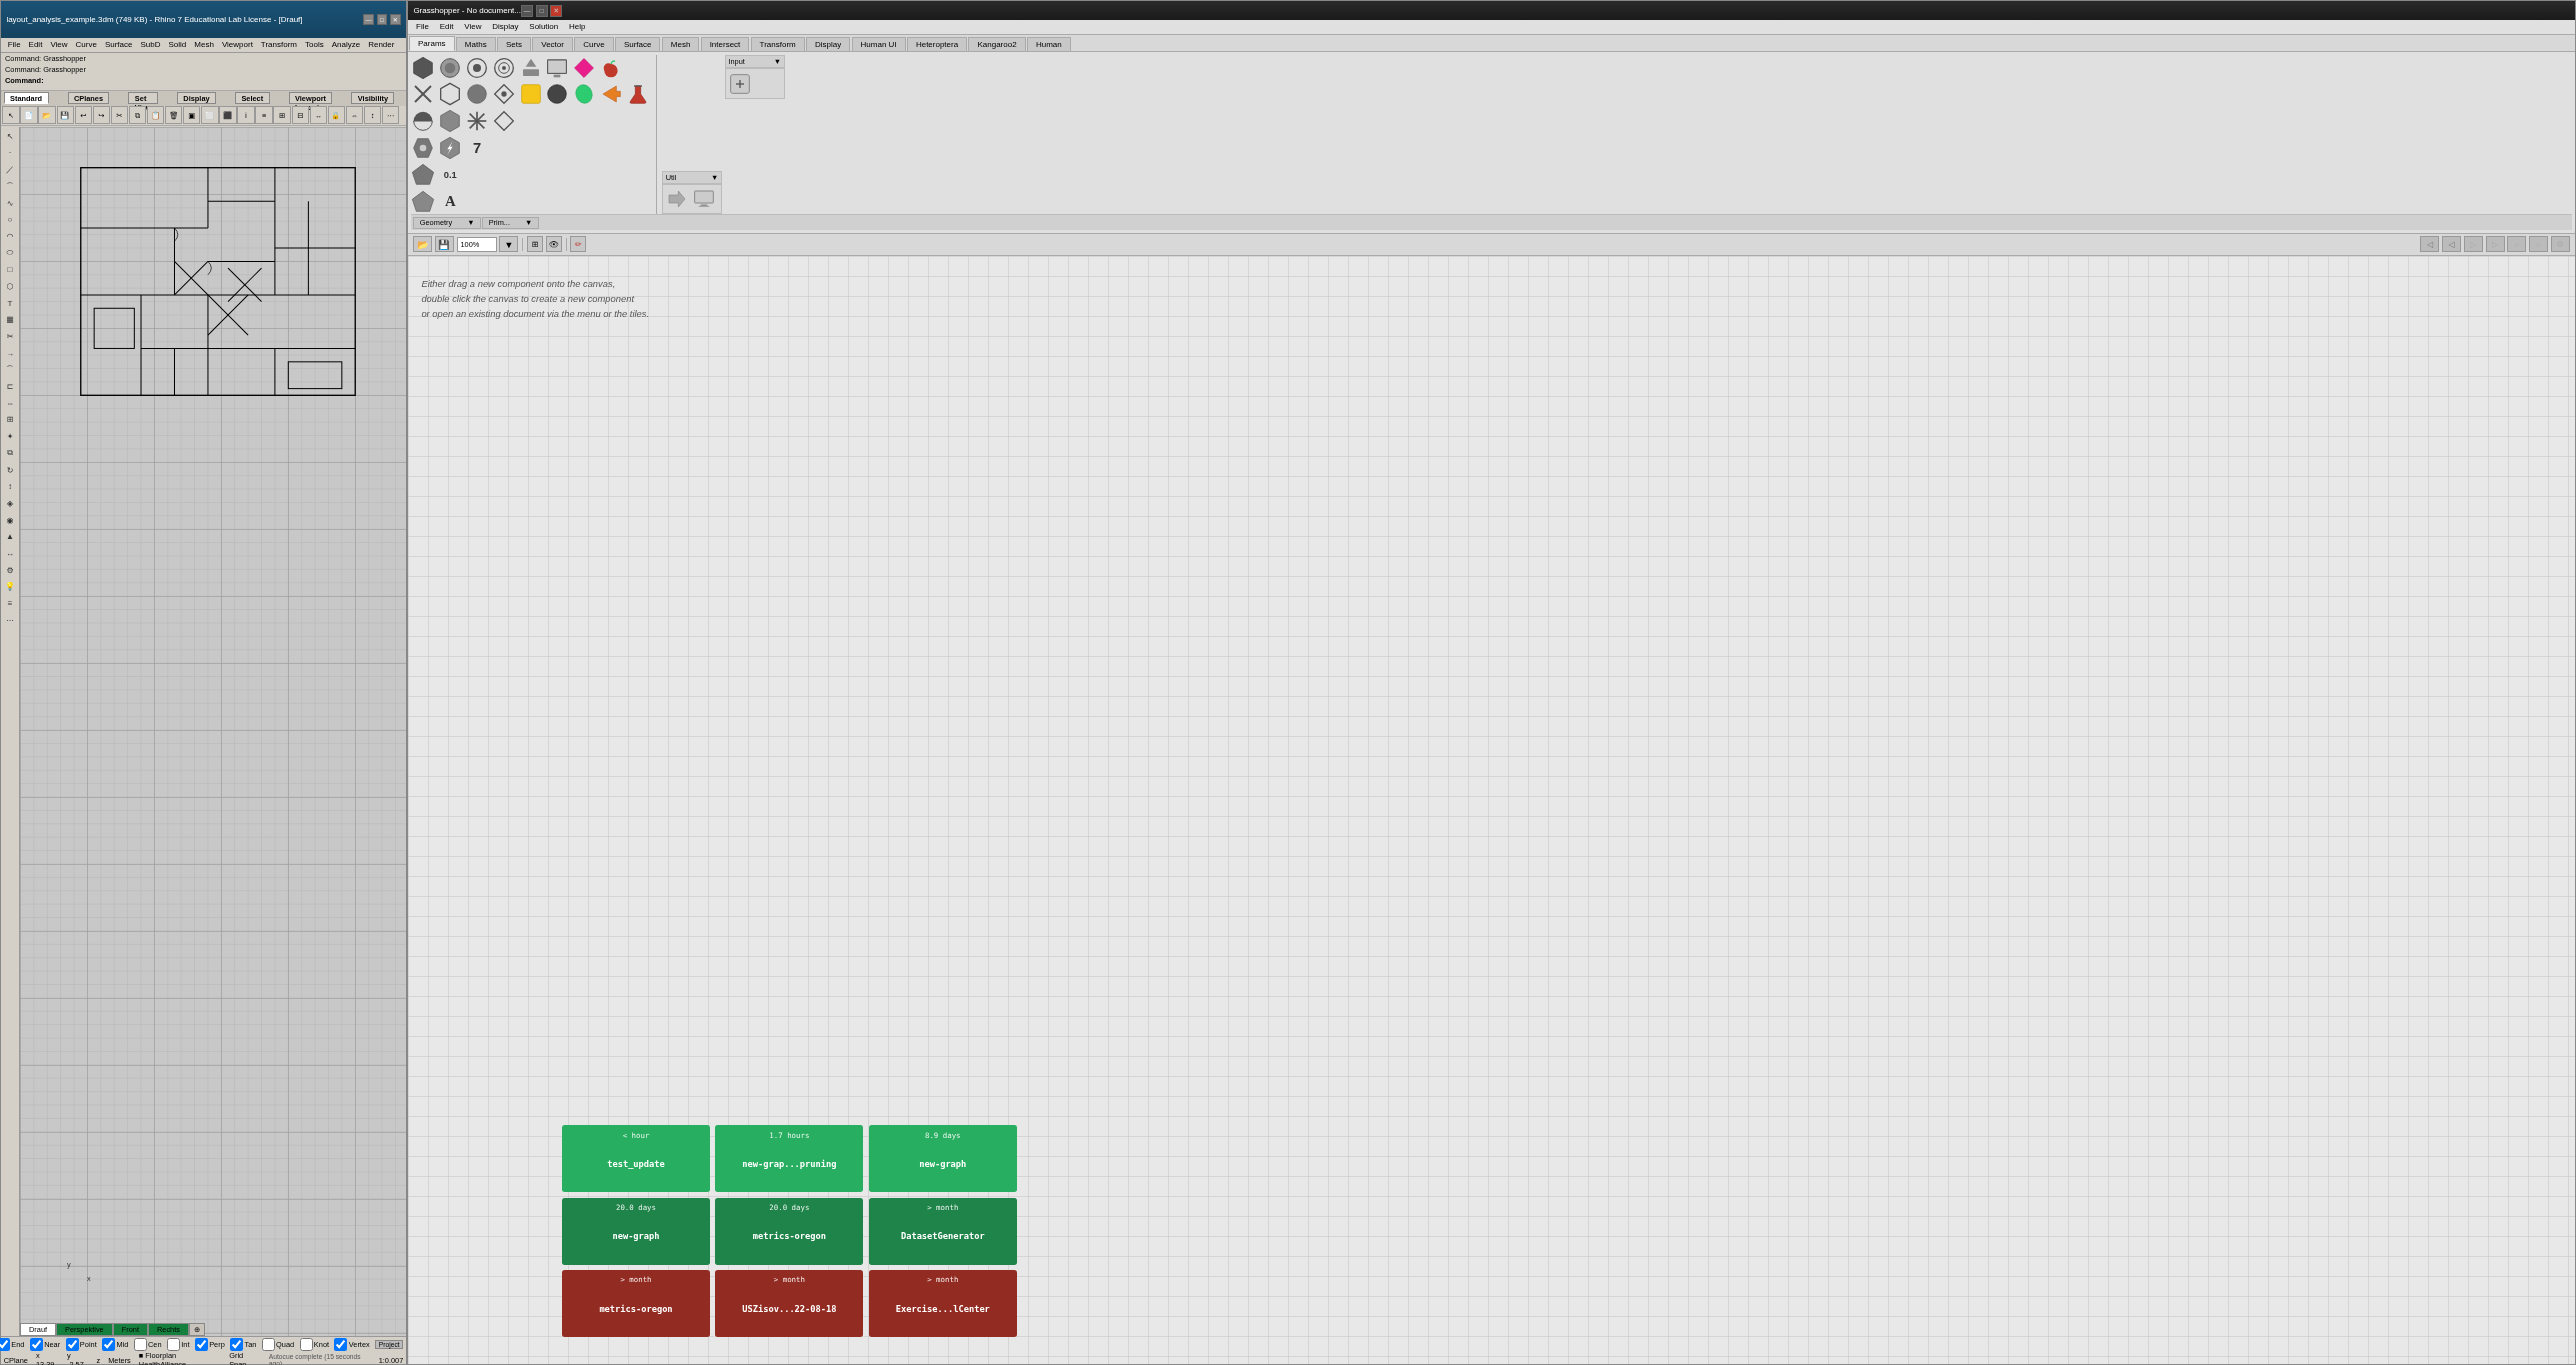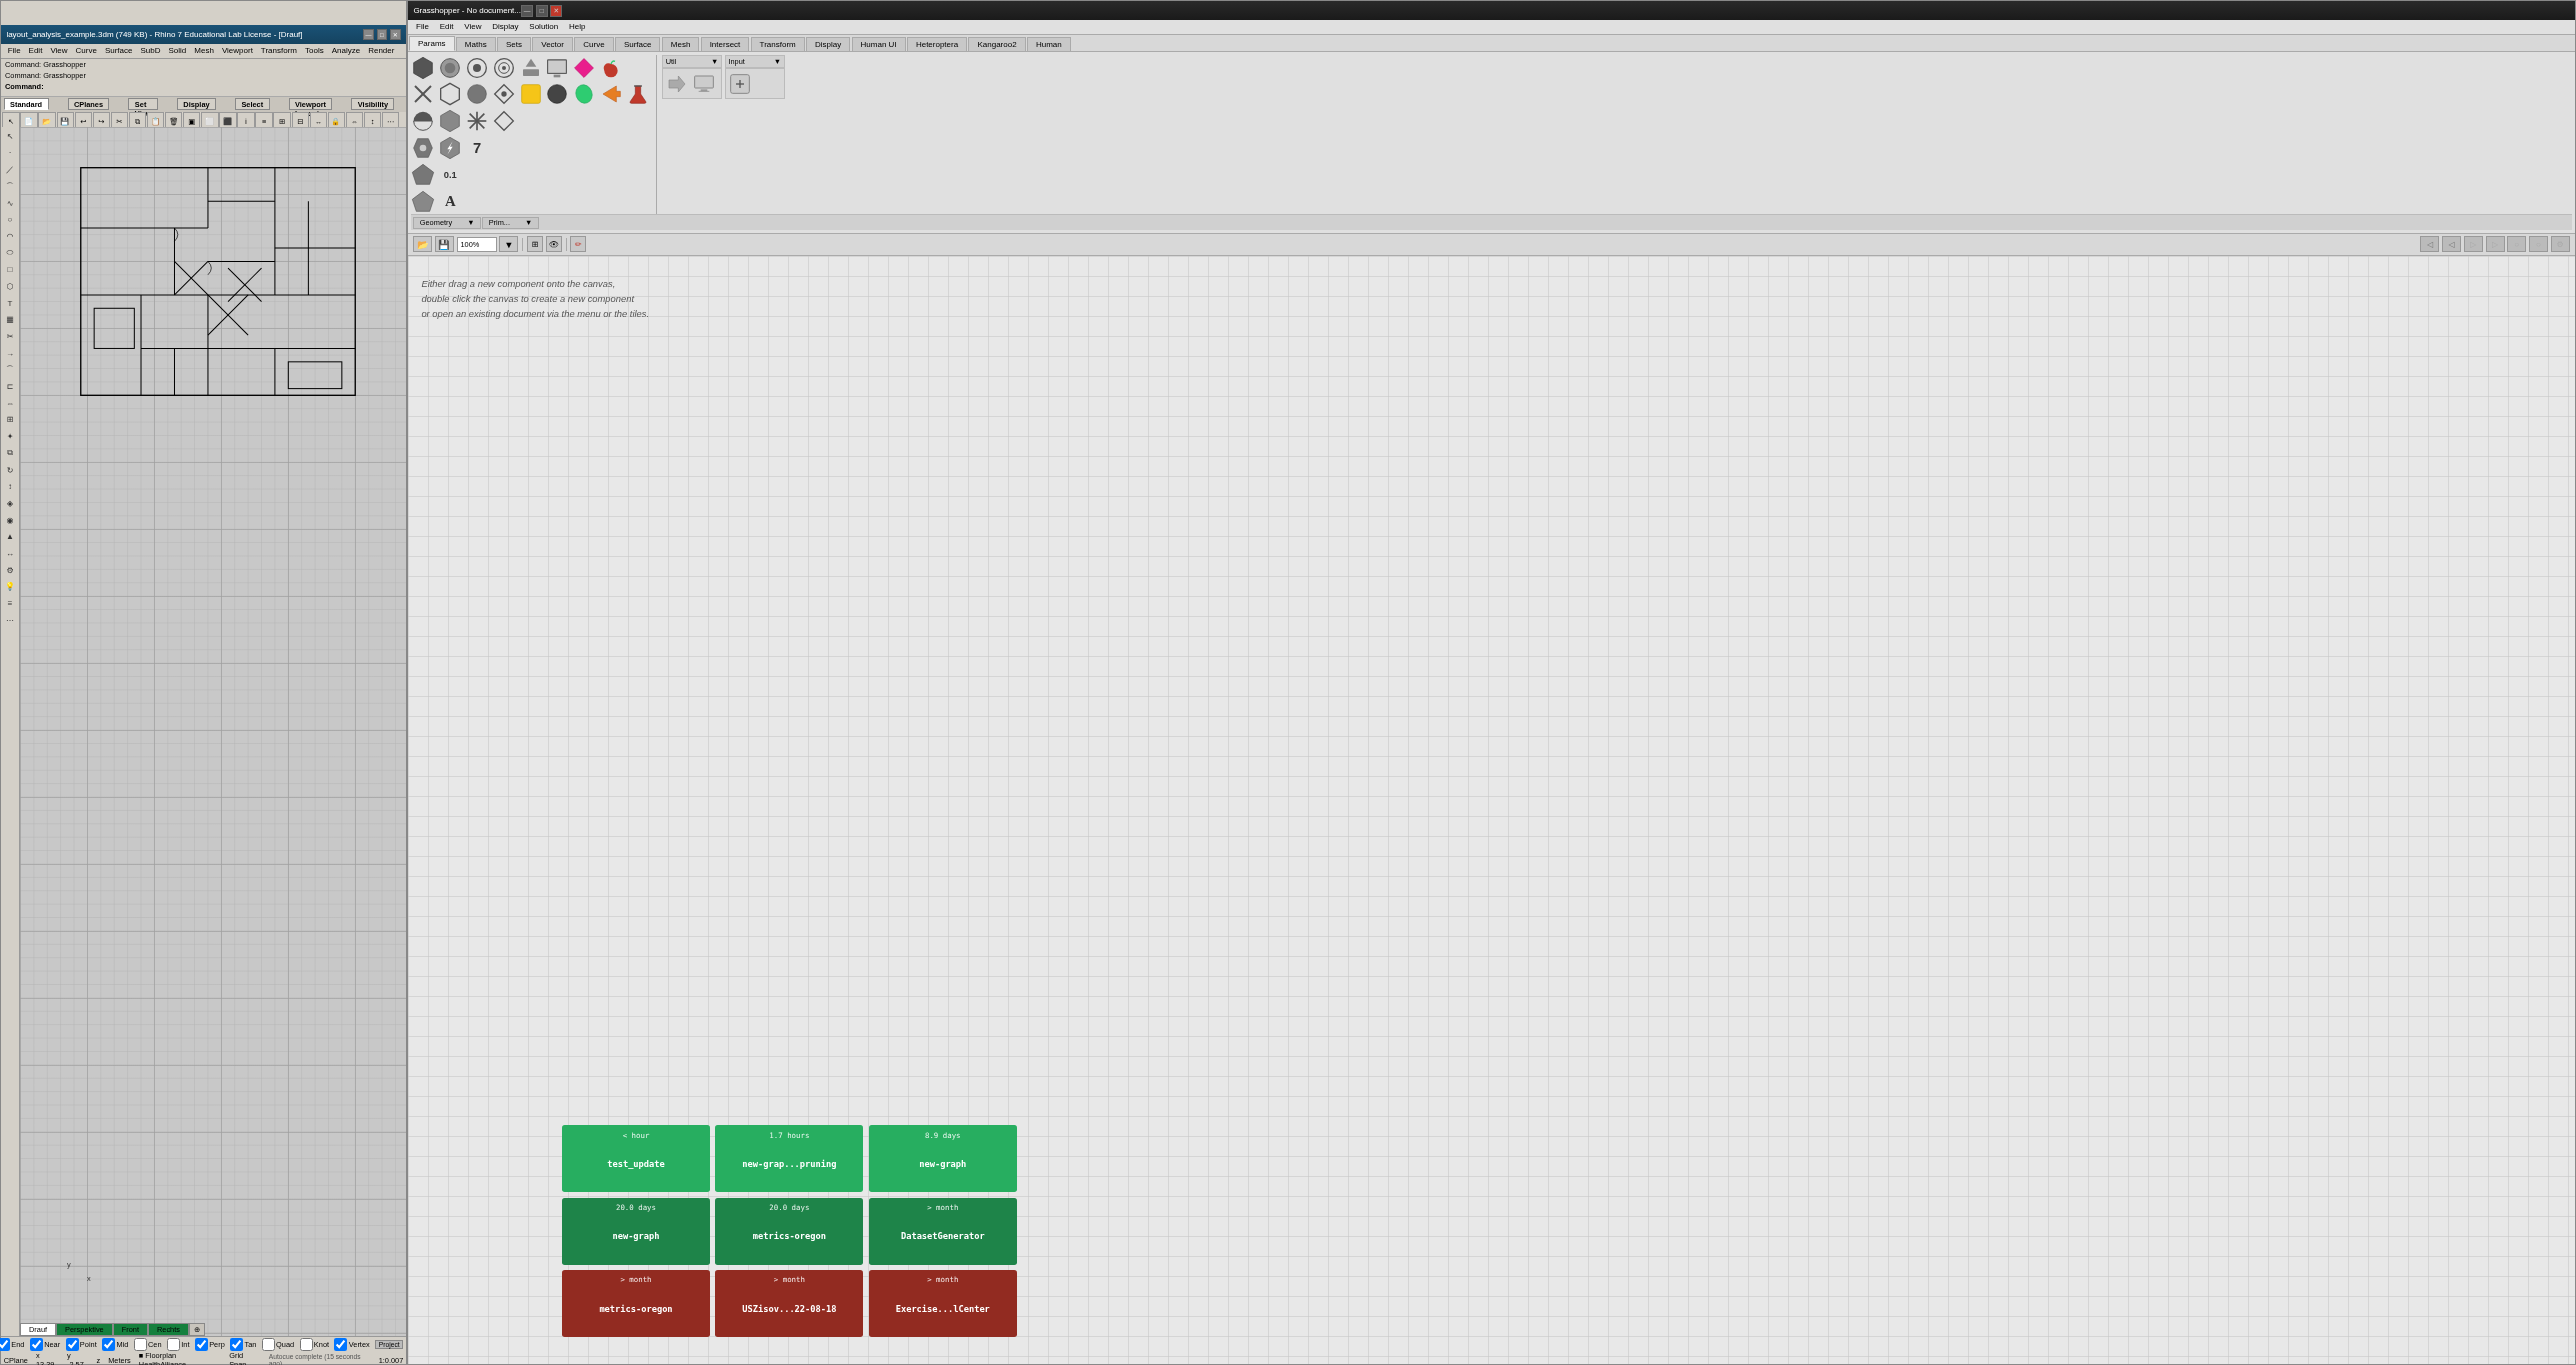--- a/index.html
+++ b/index.html
@@ -7,28 +7,27 @@
 
     
     .rhino-window {
       position: absolute;
       left: 0; top: 0;
       width: 407px; height: 1365px;
       background: #d4d0c8;
       border: 0.7px solid #888;
     }
     .rhino-titlebar {
-      height: 19px;
+      height: 37px;
       background: linear-gradient(to bottom, #1a5276, #154360);
       display: flex;
       align-items: center;
       padding: 0 5.4px;
       color: white;
       font-size: 8px;
-      margin-top: 24px;
     }
     .rhino-titlebar-title { flex: 1; font-size: 8px; }
     .rhino-titlebar-btns { display: flex; gap: 2.7px; }
     .rhino-titlebar-btn { width: 10.7px; height: 10.7px; background: #888; border: 0.7px solid #666; display: flex; align-items: center; justify-content: center; font-size: 6px; color: #fff; cursor: pointer; }
 
     .rhino-menubar {
       height: 14.8px;
       background: #d4d0c8;
       display: flex;
       align-items: center;
@@ -880,21 +879,21 @@
                 <polygon points="18,2 34,14 28,32 8,32 2,14" fill="#888" stroke="#555" stroke-width="1"></polygon>
               </svg>
           </div>
 
           <div class="gh-icon" style="font-size:14.8px; font-weight:bold; font-family:serif; color:#333;">A</div>
         </div>
       </div>
 
       <div class="gh-section-divider"></div>
 
-      <div style="display:flex; flex-direction:column; min-width:60px;">
+      <div style="display:flex; flex-direction:column; min-width:60px;justify-content:flex-end;">
         <div style="background:#d0d0d0; border:0.7px solid #bbb; padding:1.3px 2.7px; text-align:center; font-size:7.4px; display:flex; align-items:center; justify-content:space-between;">
           <span>Util</span>
           <span style="cursor:pointer;">▼</span>
         </div>
         <div style="display:flex; flex-wrap:wrap; gap:1.3px; padding:1.3px; background:#d8d8d8; border:0.7px solid #bbb;">
 
           <div class="gh-icon">
             <svg width="24" height="24" viewBox="0 0 36 36">
                 <polygon points="6,12 20,12 20,6 30,18 20,30 20,24 6,24" fill="#aaa" stroke="#888" stroke-width="1"></polygon>
               </svg>

